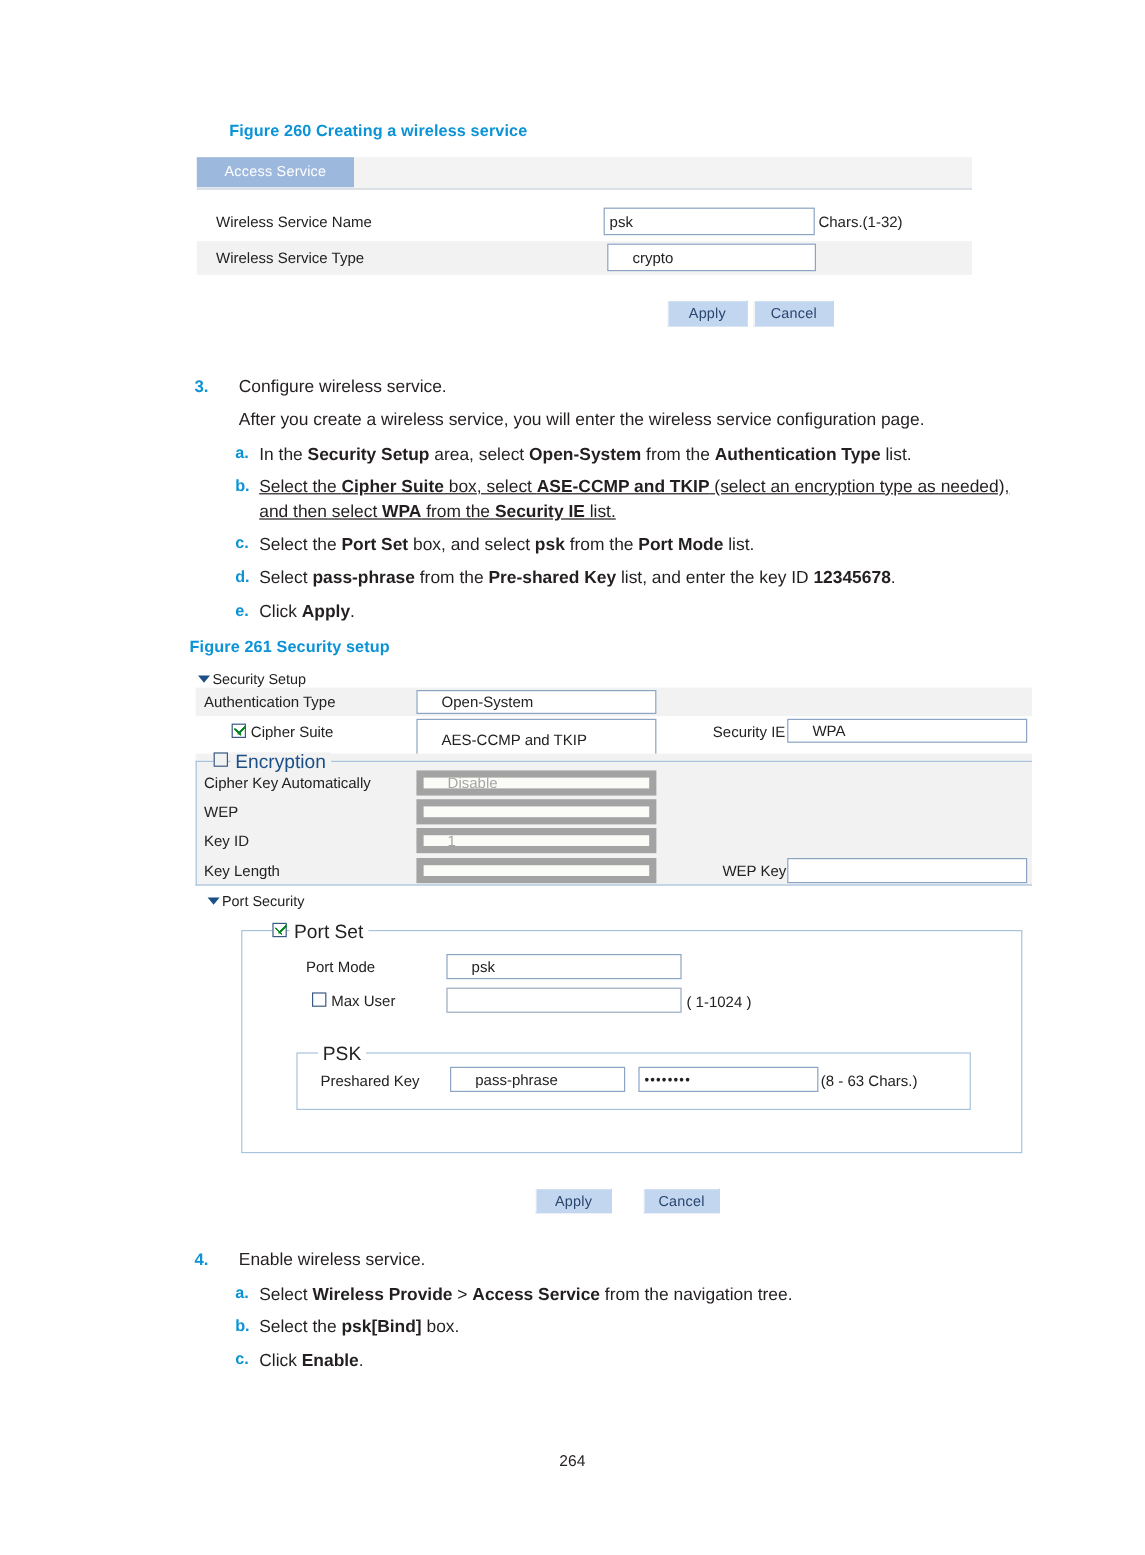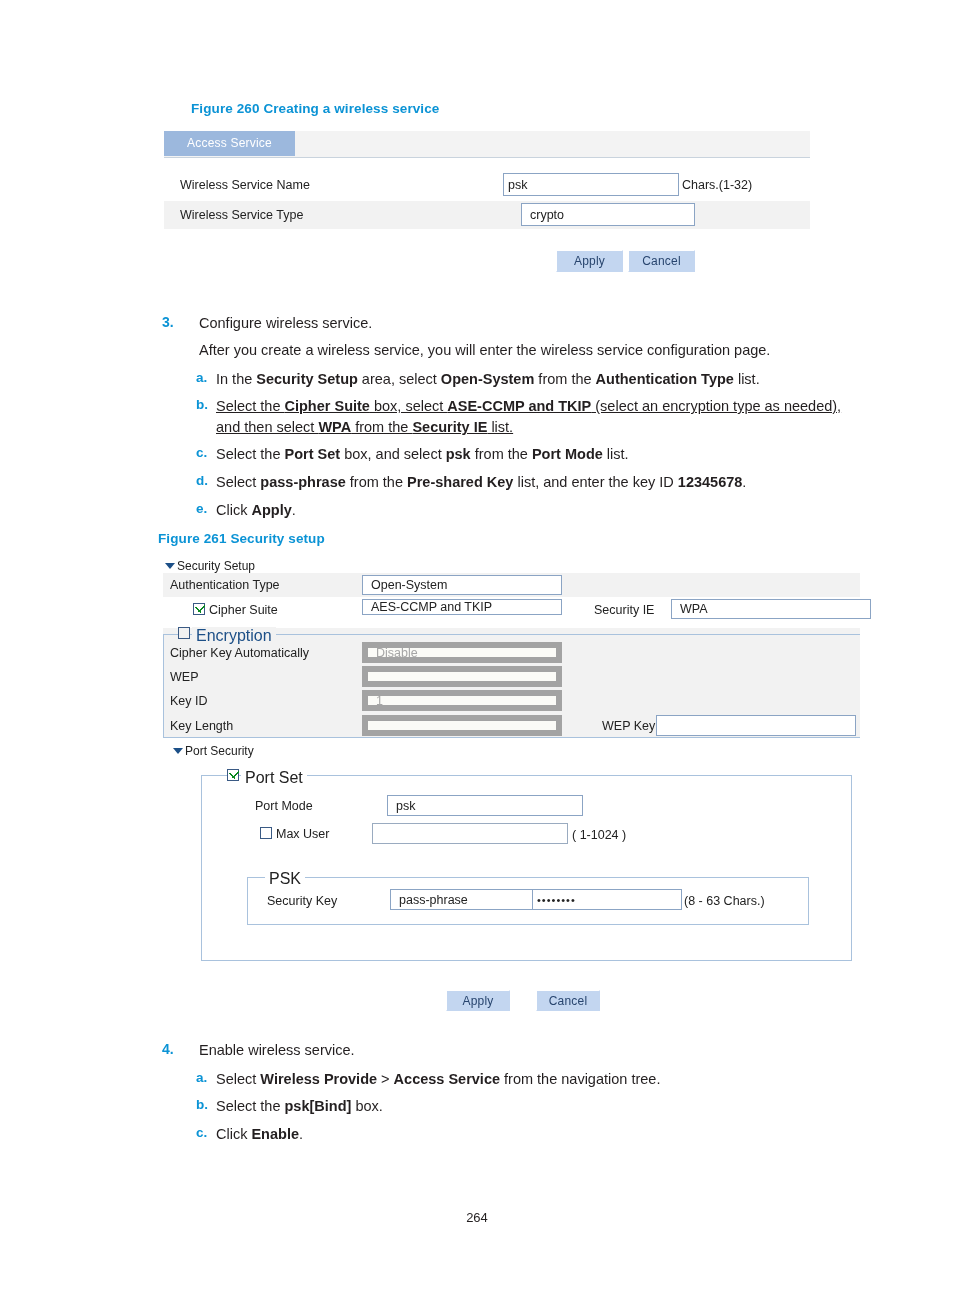--- a/index.html
+++ b/index.html
@@ -57,24 +57,23 @@
 
   
   .sel{
     position:absolute;
     background:#ffffff;
     border:1px solid #8ba4c4;
     box-sizing:border-box;
     font-size:12.5px;
     color:#222;
     display:flex;align-items:center;
-    padding-left:8px;
+    padding-left:20px;
     white-space:nowrap;
     overflow:hidden;
-    margin-left:15px;
   }
 
   .sel.disabled{
     border:6px solid #a3a3a3;
     background:#fbfbf7;
     color:#a6a6a6;
   }
 
   
   .cbox{
@@ -215,21 +214,21 @@
     <span>Security Setup</span>
   </div>
 
   <div class="stripe" style="left:163px;top:573px;width:697px;height:24px;background:#f2f2f2;"></div>
   <div class="row-label" style="left:170px;top:578px;">Authentication Type</div>
   <div class="sel" style="left:347px;top:575px;width:200px;height:20px;">Open-System</div>
 
   <div class="stripe" style="left:163px;top:597px;width:697px;height:24px;background:#ffffff;"></div>
   <div class="cbox checked" style="left:193px;top:603px;"></div>
   <div class="row-label" style="left:209px;top:603px;">Cipher Suite</div>
-  <div class="sel" style="left:347px;top:599px;width:200px;height:16px;">AES-CCMP and TKIP</div>
+  <div class="sel" style="left:347px;top:599px;width:200px;height:36px;">AES-CCMP and TKIP</div>
   <div class="row-label" style="left:594px;top:603px;">Security IE</div>
   <div class="sel" style="left:656px;top:599px;width:200px;height:20px;">WPA</div>
 
   <div class="stripe" style="left:163px;top:628px;width:697px;height:110px;background:#f2f2f2;"></div>
   <div class="group" style="left:163px;top:634px;width:697px;height:104px;border-left:1px solid #a9c2dd;border-top:1px solid #a9c2dd;border-right:0;border-bottom:1px solid #a9c2dd;"></div>
   <div class="cbox" style="left:178px;top:627px;background:#f2f2f2;"></div>
   <div class="group-legend onGray" style="left:192px;top:627px;color:#1c4f87;">Encryption</div>
 
   <div class="row-label" style="left:170px;top:646px;">Cipher Key Automatically</div>
   <div class="sel disabled" style="left:347px;top:642px;width:200px;height:21px;">Disable</div>
@@ -259,21 +258,21 @@
   <div class="sel" style="left:372px;top:795px;width:196px;height:21px;">psk</div>
 
   <div class="cbox" style="left:260px;top:827px;"></div>
   <div class="row-label" style="left:276px;top:827px;">Max User</div>
   <div class="tbox" style="left:372px;top:823px;width:196px;height:21px;border:1px solid #9aabc0;"></div>
   <div class="row-label" style="left:572px;top:828px;">( 1-1024 )</div>
 
   <div class="group" style="left:247px;top:877px;width:562px;height:48px;"></div>
   <div class="group-legend" style="left:265px;top:870px;">PSK</div>
 
-  <div class="row-label" style="left:267px;top:894px;">Security Key</div>
+  <div class="row-label" style="left:267px;top:894px;">Preshared Key</div>
   <div class="sel" style="left:375px;top:889px;width:146px;height:21px;">pass-phrase</div>
   <div class="tbox" style="left:532px;top:889px;width:150px;height:21px;font-size:11px;letter-spacing:1px;">••••••••</div>
   <div class="row-label" style="left:684px;top:894px;">(8 - 63 Chars.)</div>
 
   <div class="btn" style="left:446px;top:990px;width:64px;height:21px;">Apply</div>
   <div class="btn" style="left:536px;top:990px;width:64px;height:21px;">Cancel</div>
 
   <div class="step-num" style="left:162px;top:1041px;">4.</div>
   <div class="step" style="left:199px;top:1040px;">Enable wireless service.</div>
 

